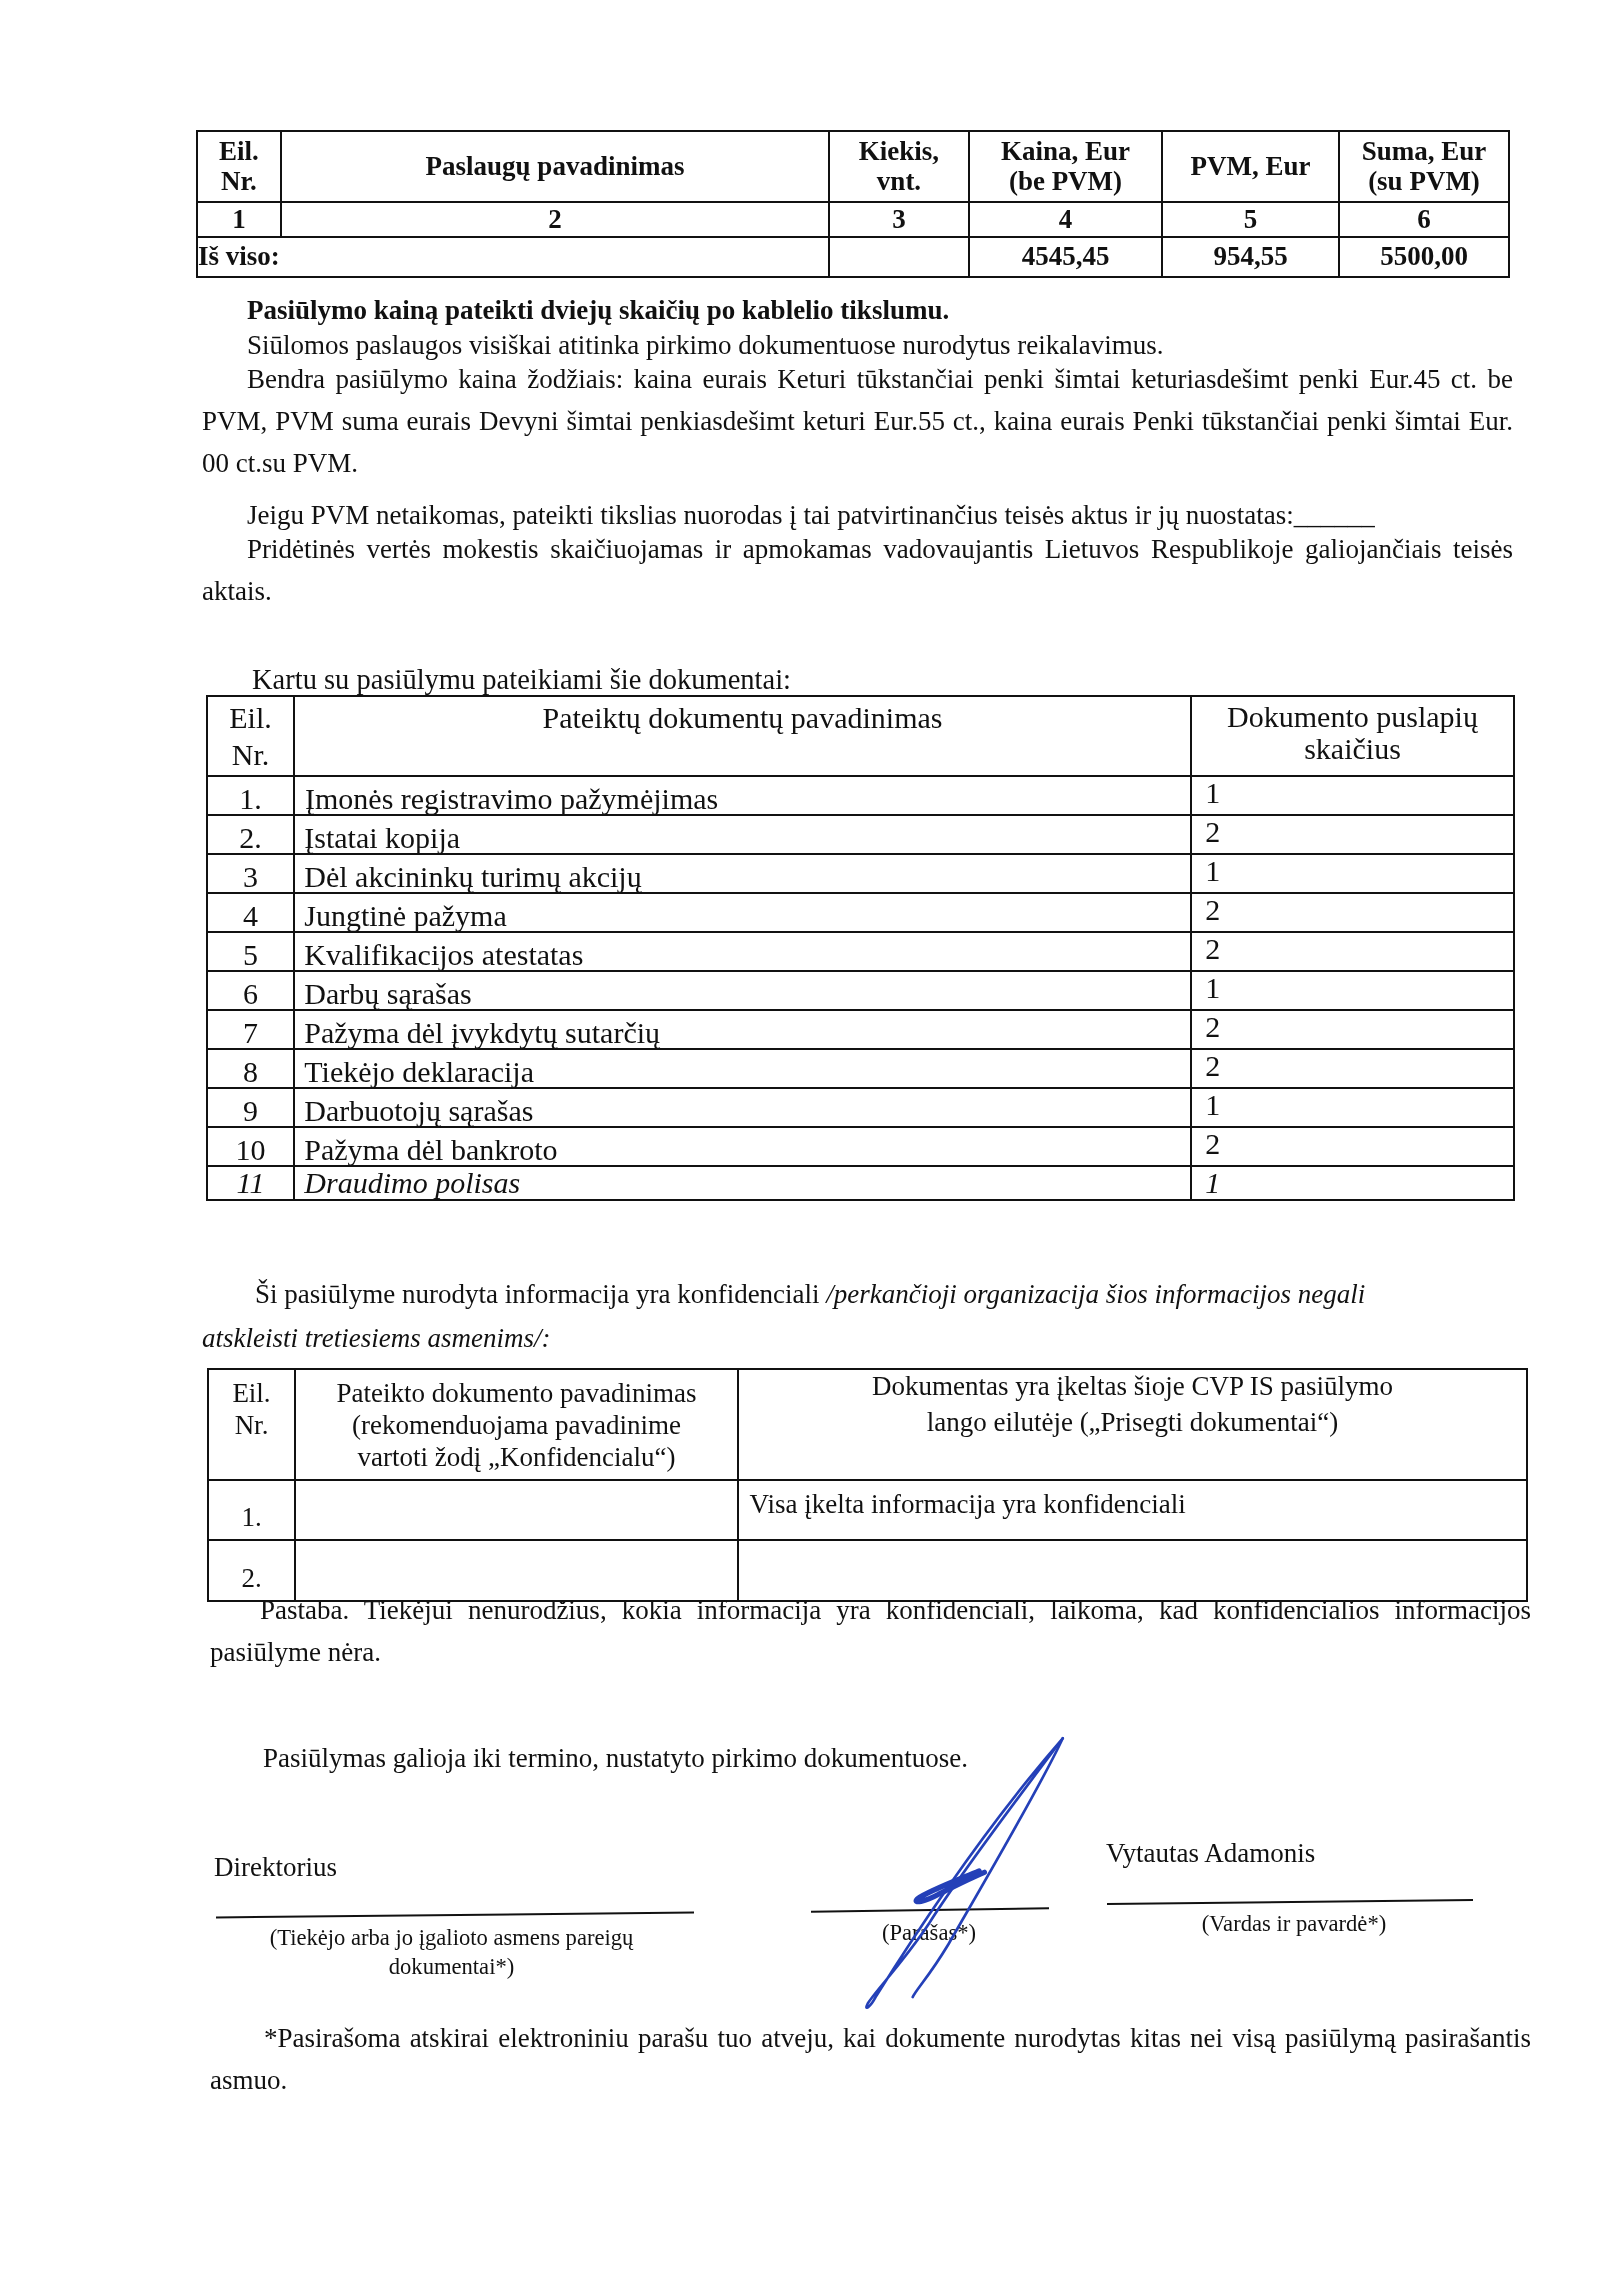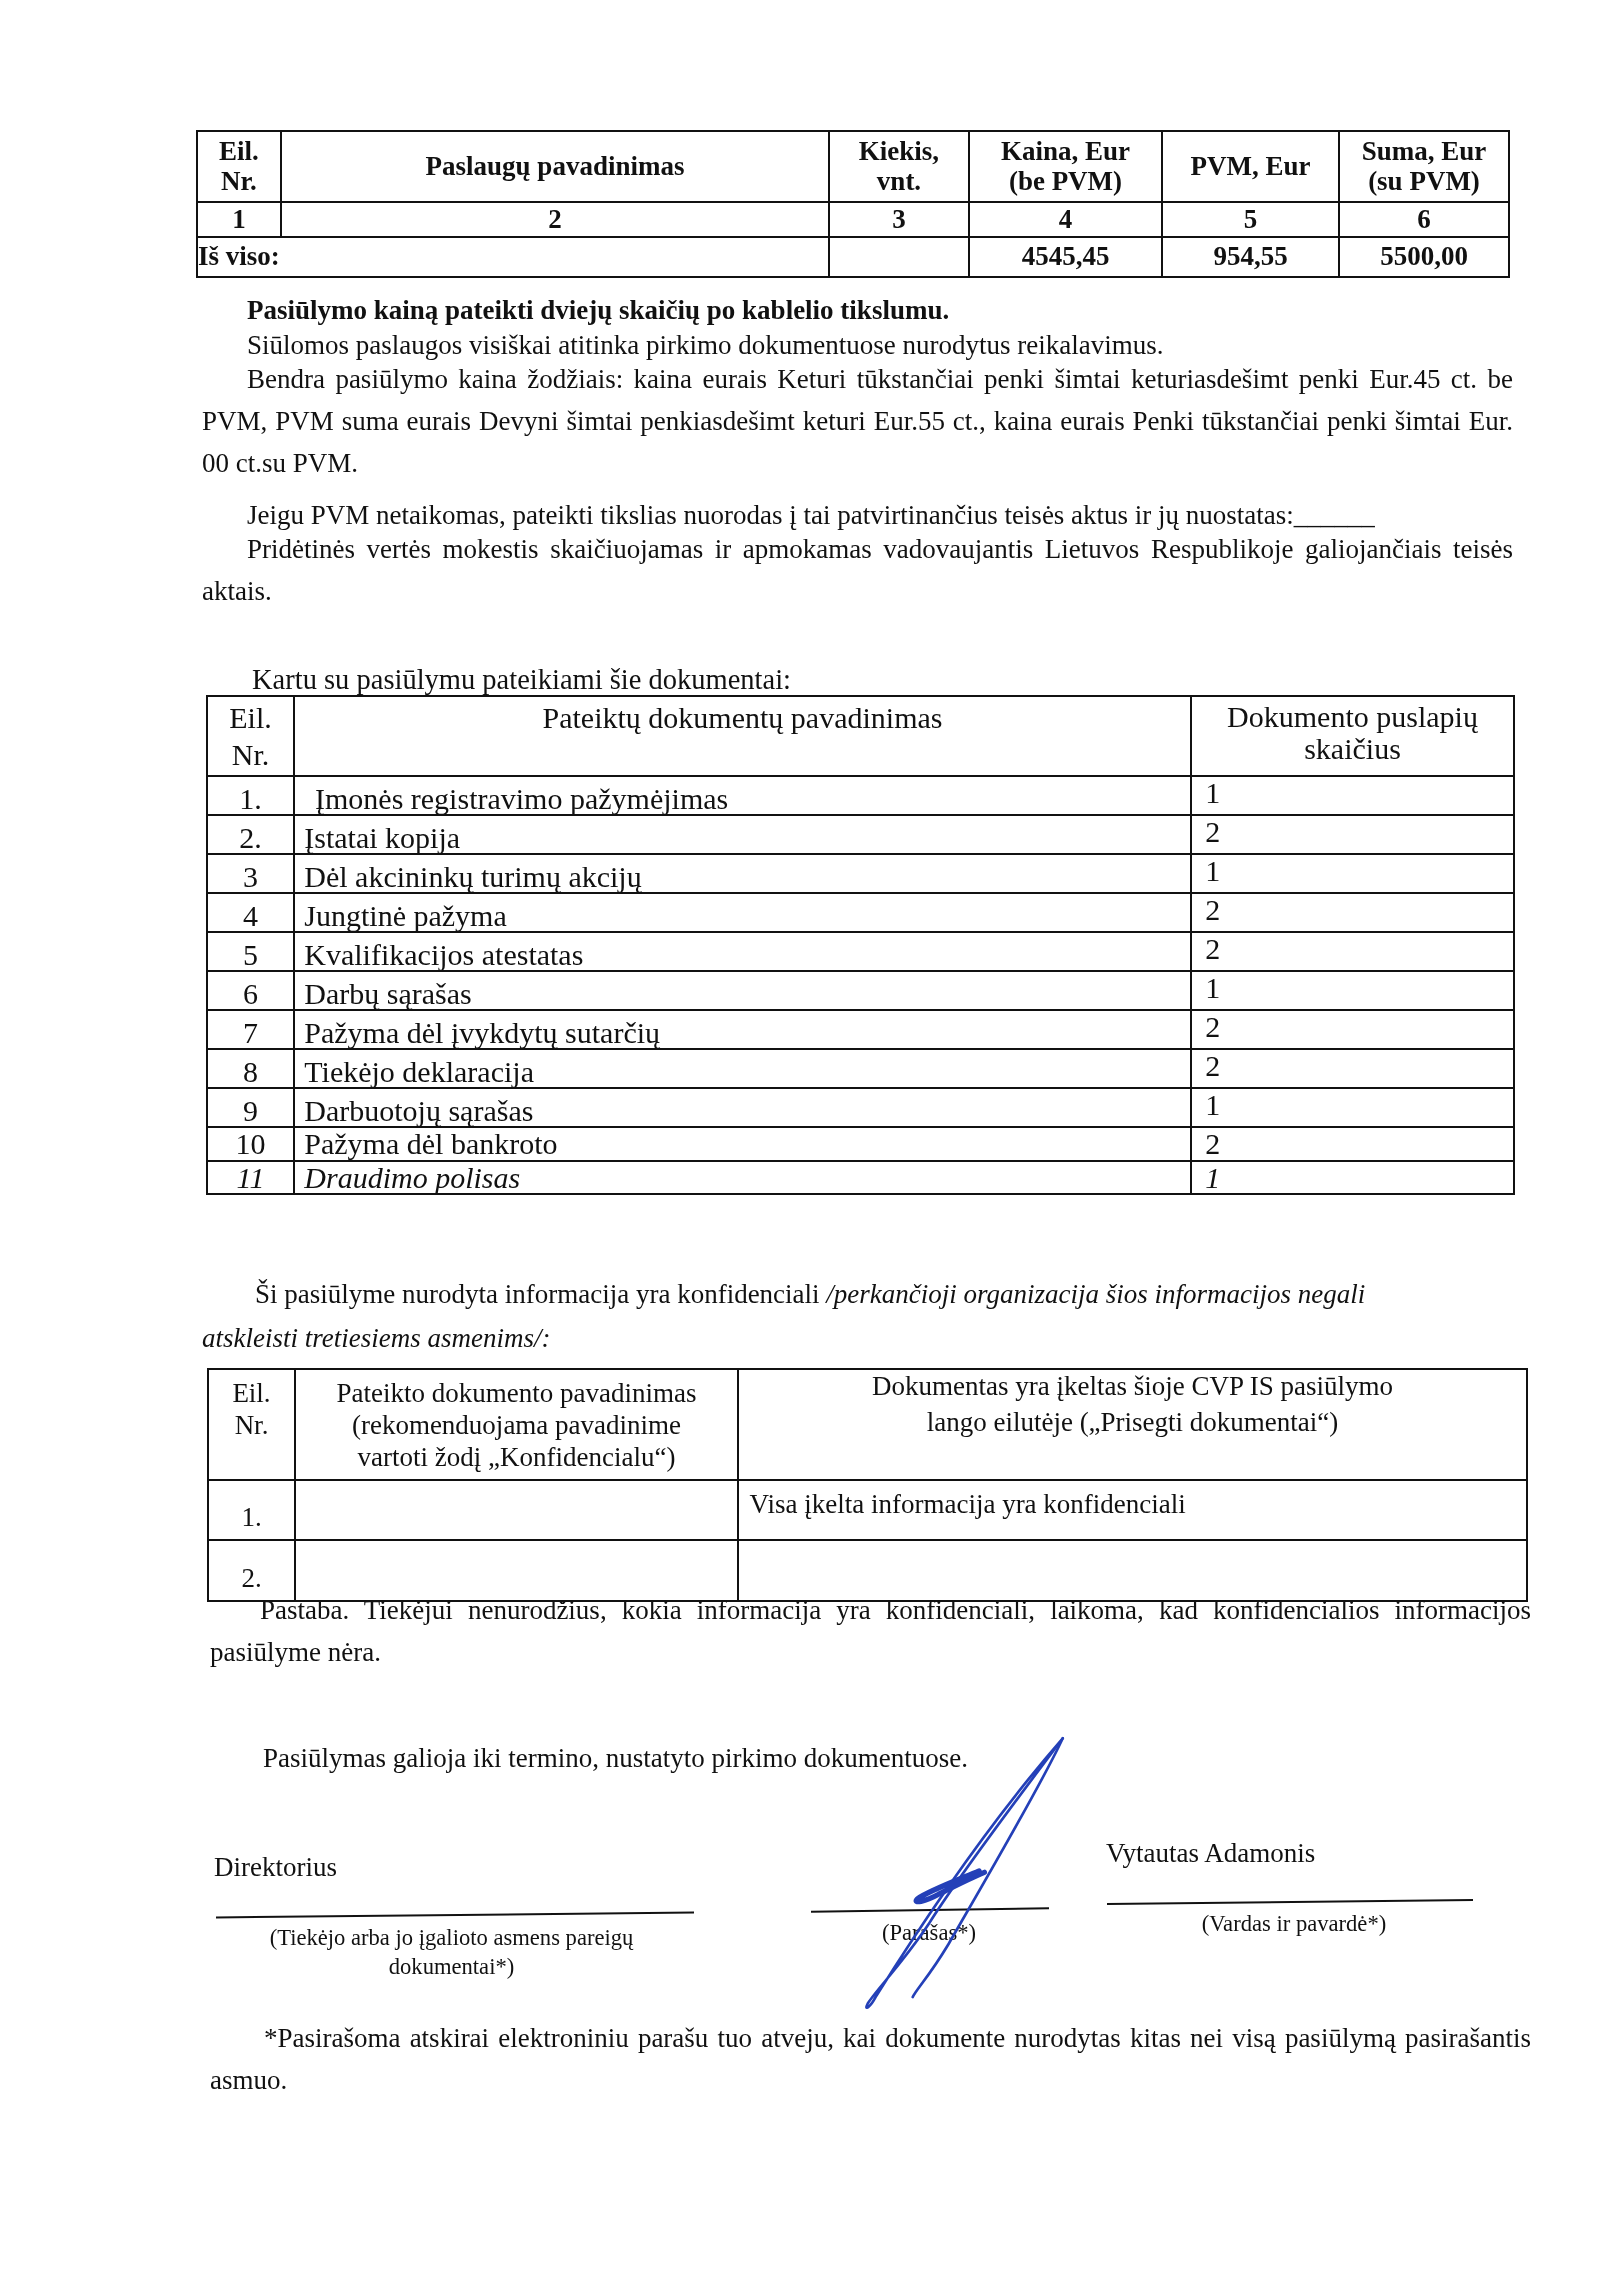--- a/index.html
+++ b/index.html
@@ -80,21 +80,21 @@
       <div style="margin-top:5.3px;">Nr.</div>
     </th>
     <th style="width:895px; text-align:center; vertical-align:top; padding-top:5.3px;">Pateiktų dokumentų pavadinimas</th>
     <th style="text-align:center; vertical-align:top; padding-top:4px;">
       <div>Dokumento puslapių</div>
       <div>skaičius</div>
     </th>
   </tr>
   <tr style="height:39px;">
     <td style="text-align:center; vertical-align:bottom;">1.</td>
-    <td style="padding-left:20px; vertical-align:bottom;">Įmonės registravimo pažymėjimas</td>
+    <td style="padding-left:10px; vertical-align:bottom;">Įmonės registravimo pažymėjimas</td>
     <td style="padding-left:13.3px; vertical-align:top;">1</td>
   </tr>
   <tr style="height:39px;">
     <td style="text-align:center; vertical-align:bottom;">2.</td>
     <td style="padding-left:9.3px; vertical-align:bottom;">Įstatai kopija</td>
     <td style="padding-left:13.3px; vertical-align:top;">2</td>
   </tr>
   <tr style="height:39px;">
     <td style="text-align:center; vertical-align:bottom;">3</td>
     <td style="padding-left:9.3px; vertical-align:bottom;">Dėl akcininkų turimų akcijų</td>
@@ -123,21 +123,21 @@
   <tr style="height:39px;">
     <td style="text-align:center; vertical-align:bottom;">8</td>
     <td style="padding-left:9.3px; vertical-align:bottom;">Tiekėjo deklaracija</td>
     <td style="padding-left:13.3px; vertical-align:top;">2</td>
   </tr>
   <tr style="height:39px;">
     <td style="text-align:center; vertical-align:bottom;">9</td>
     <td style="padding-left:9.3px; vertical-align:bottom;">Darbuotojų sąrašas</td>
     <td style="padding-left:13.3px; vertical-align:top;">1</td>
   </tr>
-  <tr style="height:33px;">
+  <tr style="height:39px;">
     <td style="text-align:center; vertical-align:bottom;">10</td>
     <td style="padding-left:9.3px; vertical-align:bottom;">Pažyma dėl bankroto</td>
     <td style="padding-left:13.3px; vertical-align:top;">2</td>
   </tr>
   <tr style="height:24px;font-style:italic;">
     <td style="text-align:center; vertical-align:bottom;">11</td>
     <td style="padding-left:9.3px; vertical-align:bottom;">Draudimo polisas</td>
     <td style="padding-left:13.3px; vertical-align:top;">1</td>
   </tr>
 </tbody>

